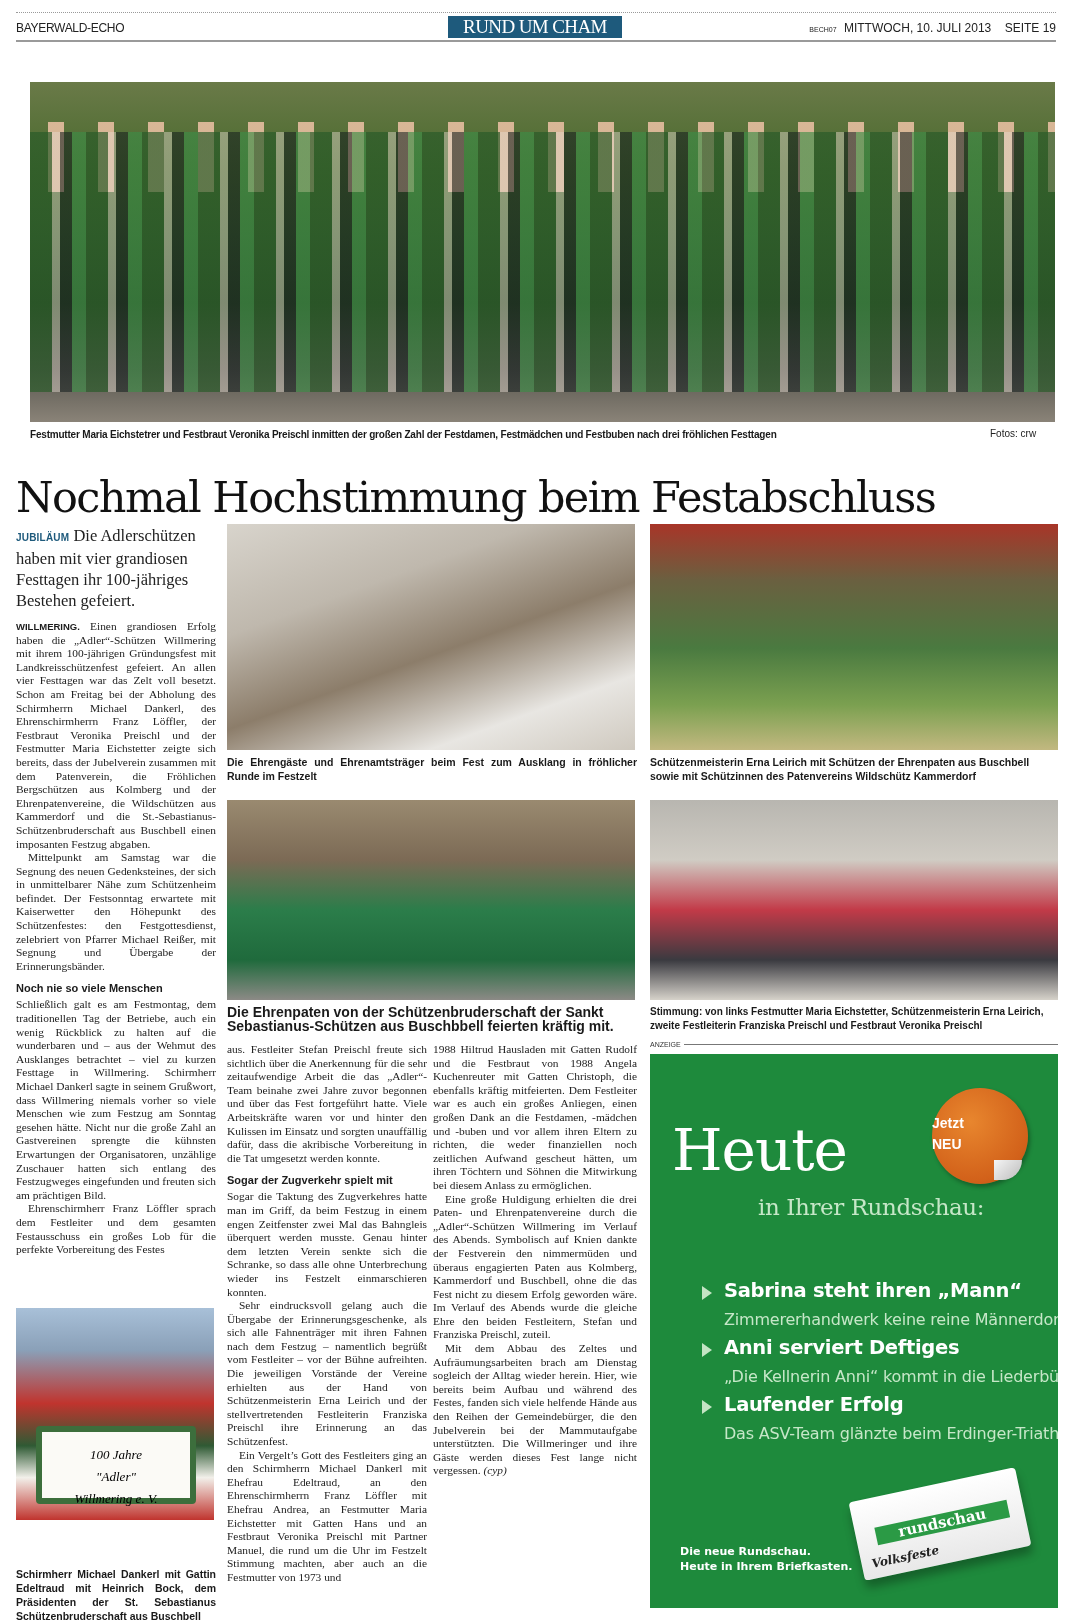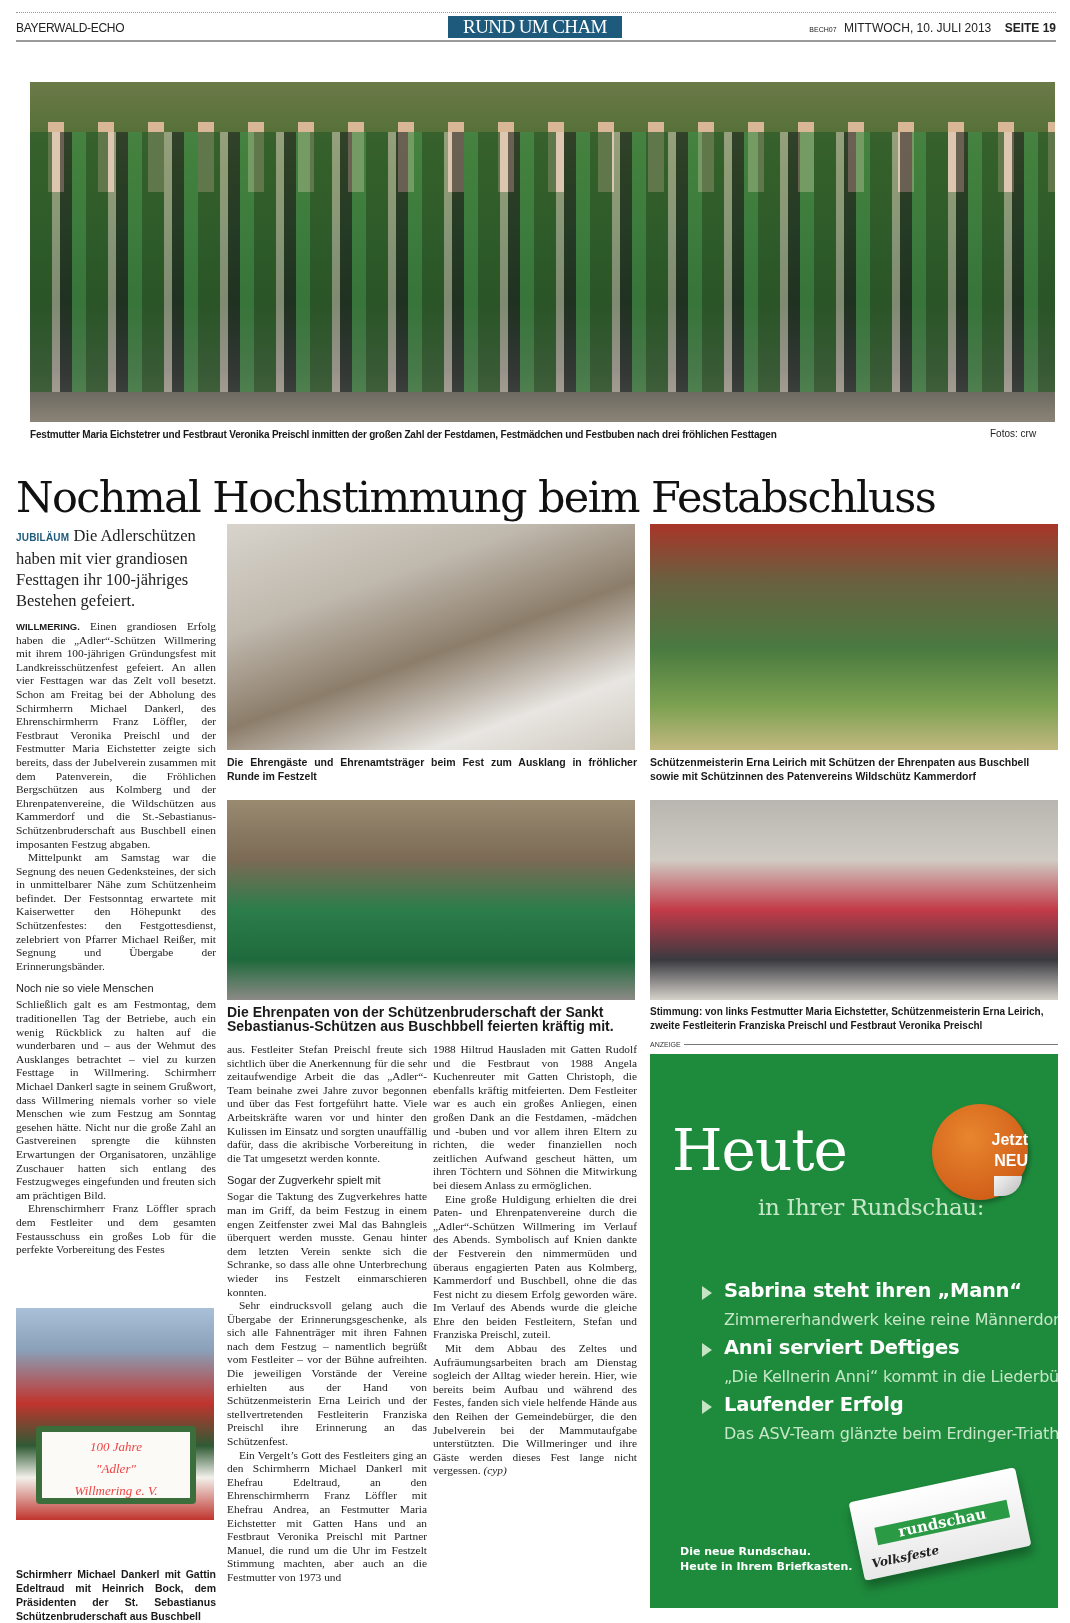--- a/index.html
+++ b/index.html
@@ -6,21 +6,21 @@
   html, body { width: 1070px; height: 1623px; background: #ffffff; overflow: hidden; }
   body { position: relative; font-family: "DejaVu Serif", serif; color: #1a1a1a; }
 
   
   .topdots { position: absolute; left: 16px; top: 12px; width: 1040px; border-top: 1px dotted #9a9a9a; }
   .masthead { position: absolute; left: 16px; top: 15px; width: 1040px; height: 26px; }
   .mh-left { position: absolute; left: 0; top: 6px; font-family: "Liberation Sans", sans-serif; font-size: 12px; letter-spacing: -0.3px; color: #222; }
   .mh-center { position: absolute; left: 432px; top: 1px; width: 174px; height: 22px; background: #1e5a7c; color: #fff; font-family: "Liberation Serif", serif; font-size: 19px; text-align: center; line-height: 22px; letter-spacing: -0.6px; }
   .mh-right { position: absolute; right: 0; top: 6px; font-family: "Liberation Sans", sans-serif; font-size: 12px; color: #222; white-space: nowrap; }
   .mh-right .code { font-size: 7px; margin-right: 4px; }
-  .mh-right .page { font-weight: bold; margin-left: 10px; }
+  .mh-right .page { font-weight: normal; margin-left: 10px; }
   .mh-rule { position: absolute; left: 16px; top: 40px; width: 1040px; height: 2px; background: #9a9a9a; }
 
   
   .photo { position: absolute; overflow: hidden; }
   .photo-main { left: 30px; top: 82px; width: 1025px; height: 340px;
     background: linear-gradient(180deg, #6a7a48 0%, #4a6a2e 25%, #3b5e2c 45%, #2e4a25 65%, #5a5850 85%, #8a8378 100%); }
   .photo-main .people { position:absolute; left:0; right:0; bottom:30px; height:260px;
     background: repeating-linear-gradient(90deg, rgba(40,90,40,0.85) 0 22px, rgba(230,220,210,0.55) 22px 30px, rgba(20,30,30,0.7) 30px 42px, rgba(60,140,70,0.8) 42px 56px); opacity: 0.8; }
   .photo-main .faces { position:absolute; left:0; right:0; top:40px; height:70px;
     background: repeating-linear-gradient(90deg, transparent 0 18px, rgba(230,190,160,0.9) 18px 34px, transparent 34px 50px); }
@@ -28,21 +28,21 @@
     background: linear-gradient(160deg, #d8d4cc 0%, #bfb8ad 30%, #8c7d6a 55%, #e8e6e2 80%, #cfc9bf 100%); }
   .photo-p2 { left: 650px; top: 524px; width: 408px; height: 226px;
     background: linear-gradient(180deg, #a83528 0%, #6a6040 25%, #4a7a40 55%, #7ba050 80%, #c2b880 100%); }
   .photo-p3 { left: 227px; top: 800px; width: 408px; height: 200px;
     background: linear-gradient(180deg, #9a8a70 0%, #7c6a55 30%, #2b7d4a 55%, #1f6a3c 80%, #8c8a86 100%); }
   .photo-p4 { left: 650px; top: 800px; width: 408px; height: 200px;
     background: linear-gradient(180deg, #b8b6b0 0%, #d0ccc4 30%, #c23a48 55%, #3a3a40 80%, #d6d2ca 100%); }
   .photo-small { left: 16px; top: 1308px; width: 198px; height: 212px;
     background: linear-gradient(180deg, #a8c0d8 0%, #8aa0b8 20%, #c0342e 45%, #2f5a34 65%, #f2f0ea 80%, #c0342e 100%); }
   .banner-sign { position:absolute; left: 20px; top: 118px; width: 160px; height: 78px; background:#fbfaf6; border: 6px solid #3c6e3c; border-radius: 4px;
-    font-family: "Liberation Serif", serif; font-style: italic; font-size: 13px; color:#ef4444; text-align:center; padding-top: 4px; line-height: 22px; }
+    font-family: "Liberation Serif", serif; font-style: italic; font-size: 13px; color:#000000; text-align:center; padding-top: 12px; line-height: 22px; }
 
   
   .caption { position: absolute; font-family: "Liberation Sans", sans-serif; font-weight: bold; font-size: 10.5px; line-height: 14px; color: #1a1a1a; }
   .cap-main { left: 30px; top: 428px; width: 880px; letter-spacing: -0.2px; font-size: 10px; }
   .credit { position: absolute; left: 990px; top: 428px; font-family: "Liberation Sans", sans-serif; font-size: 10px; color: #222; }
   .cap-p1 { left: 227px; top: 755px; width: 410px; text-align: justify; }
   .cap-p2 { left: 650px; top: 755px; width: 410px; }
   .cap-p3 { left: 227px; top: 1005px; width: 410px; font-size: 14px; }
   .cap-p4 { left: 650px; top: 1005px; width: 410px; font-size: 10px; }
   .cap-small { left: 16px; top: 1567px; width: 200px; font-size: 10.5px; text-align: justify; }
@@ -52,34 +52,34 @@
 
   
   .teaser { position: absolute; left: 16px; top: 525px; width: 200px; font-family: "Liberation Serif", serif; font-size: 16.5px; line-height: 21px; color: #222; }
   .teaser .kicker { font-family: "Liberation Sans", sans-serif; font-weight: bold; font-size: 10px; color: #1e5a7c; letter-spacing: 0.2px; }
 
   
   .col { position: absolute; font-family: "Liberation Serif", serif; font-size: 11.4px; line-height: 13.6px; color: #1c1c1c; text-align: justify; hyphens: manual; }
   .col p { text-indent: 12px; }
   .col p.first { text-indent: 0; }
   .col .dateline { font-family: "Liberation Sans", sans-serif; font-weight: bold; font-size: 9.5px; }
-  .col h3 { font-family: "Liberation Sans", sans-serif; font-weight: normal; font-size: 11px; line-height: 14px; margin: 8px 0 3px; }
+  .col h3 { font-family: "Liberation Sans", sans-serif; font-weight: bold; font-size: 11px; line-height: 14px; margin: 8px 0 3px; }
   .col em { font-style: italic; }
   .col1 { left: 16px; top: 620px; width: 200px; }
   .col2 { left: 227px; top: 1043px; width: 200px; }
   .col3 { left: 433px; top: 1043px; width: 204px; }
 
   
   .ad-label { position: absolute; left: 650px; top: 1041px; width: 408px; font-family: "Liberation Sans", sans-serif; font-size: 7px; color: #333; display: flex; align-items: center; }
   .ad-label .line { flex: 1; height: 1px; background: #777; margin-left: 3px; }
   .ad { position: absolute; left: 650px; top: 1054px; width: 408px; height: 554px; background: #1e8a3c; overflow: hidden; }
   .ad-heute { position: absolute; left: 22px; top: 62px; font-family: "DejaVu Serif", serif; font-size: 58px; color: #ffffff; letter-spacing: -1px; }
   .ad-sub { position: absolute; left: 108px; top: 140px; font-family: "DejaVu Serif", serif; font-size: 23px; color: #c6e7c8; letter-spacing: -0.4px; }
-  .ad-badge { position: absolute; left: 282px; top: 50px; width: 96px; height: 96px; border-radius: 50%; background: radial-gradient(circle at 40% 35%, #e8862e 0%, #d2611a 70%, #b84c12 100%);
-    color: #fff; font-family: "Liberation Sans", sans-serif; font-weight: bold; font-size: 16px; line-height: 21px; text-align: right; padding-top: 25px; box-shadow: 2px 3px 4px rgba(0,0,0,0.3); }
+  .ad-badge { position: absolute; left: 282px; top: 34px; width: 96px; height: 96px; border-radius: 50%; background: radial-gradient(circle at 40% 35%, #e8862e 0%, #d2611a 70%, #b84c12 100%);
+    color: #fff; font-family: "Liberation Sans", sans-serif; font-weight: bold; font-size: 14px; line-height: 21px; text-align: left; padding-top: 25px; box-shadow: 2px 3px 4px rgba(0,0,0,0.3); }
   .ad-badge::after { content: ""; position: absolute; right: 6px; bottom: 4px; width: 28px; height: 20px; background: linear-gradient(135deg, #f5f5f5, #bbb); border-radius: 0 0 40px 0; transform: rotate(-10px); }
   .ad-item { position: absolute; left: 58px; width: 340px; }
   .ad-item .arrow { position: absolute; left: -6px; top: 7px; width: 0; height: 0; border-top: 7px solid transparent; border-bottom: 7px solid transparent; border-left: 10px solid #c4e4c4; }
   .ad-item .title { position: absolute; left: 16px; top: 0; font-family: "DejaVu Sans", sans-serif; font-weight: bold; font-size: 19.5px; color: #ffffff; white-space: nowrap; letter-spacing: -0.3px; }
   .ad-item .desc { position: absolute; left: 16px; top: 31px; font-family: "DejaVu Sans", sans-serif; font-size: 16px; color: #c6e7c8; white-space: nowrap; letter-spacing: -0.2px; }
   .ad-item.i1 { top: 225px; }
   .ad-item.i2 { top: 282px; }
   .ad-item.i3 { top: 339px; }
   .ad-footer { position: absolute; left: 30px; top: 490px; font-family: "DejaVu Sans", sans-serif; font-weight: bold; font-size: 11px; line-height: 15px; color: #ffffff; }
   .ad-paper { position: absolute; left: 205px; top: 430px; width: 170px; height: 80px; background: linear-gradient(180deg, #ffffff 0%, #e8e8e8 100%); transform: rotate(-12deg); border-radius: 4px; box-shadow: 0 8px 10px rgba(0,0,0,0.3); }

